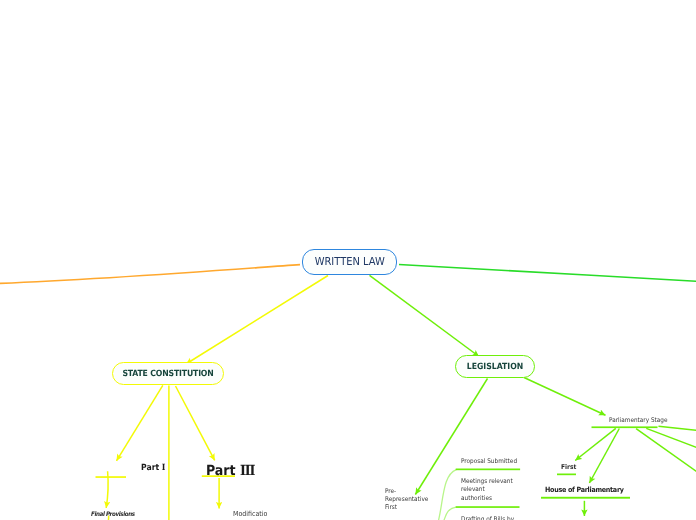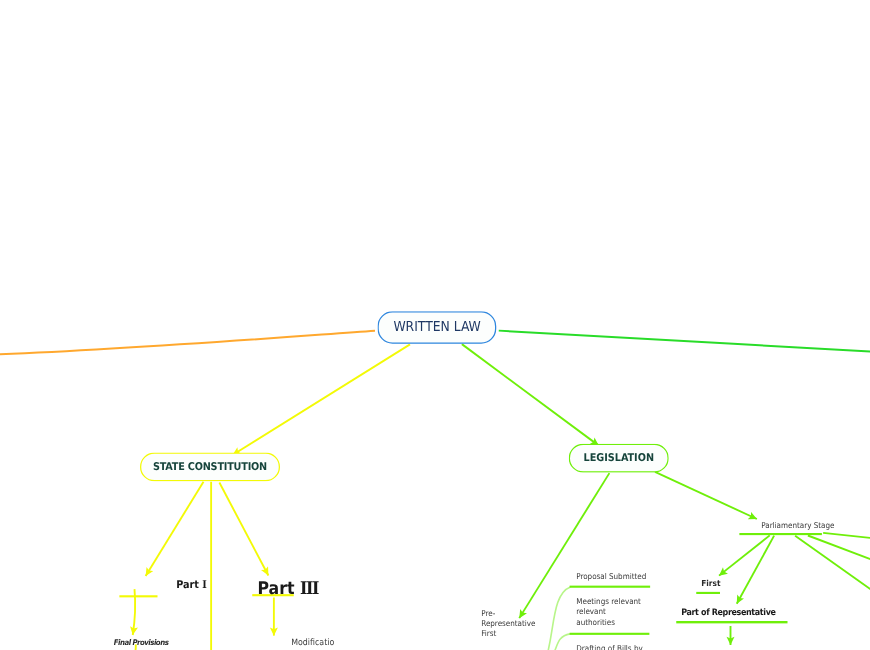--- a/index.html
+++ b/index.html
@@ -98,20 +98,20 @@
   <span>LEGISLATION</span>
 </div>
 
 <div class="txt" id="t-part1"><span>Part </span><span class="rn">I</span></div>
 <div class="txt" id="t-part3"><span>Part </span><span class="rn">III</span></div>
 <div class="txt" id="t-final">Final Provisions</div>
 <div class="txt" id="t-modif">Modificatio</div>
 <div class="txt" id="t-ps">Parliamentary Stage</div>
 <div class="txt" id="t-prop">Proposal Submitted</div>
 <div class="txt" id="t-bill">First</div>
-<div class="txt" id="t-house">Part of Representative</div>
+<div class="txt" id="t-house">House of Parliamentary</div>
 <div class="txt" id="t-draft">Drafting of Bills by</div>
 <div class="txt" id="t-first">First Reading</div>
 
 <div class="txt ml" id="t-pre"><span>Pre-</span><br><span>Representative</span><br><span>First</span></div>
 <div class="txt ml" id="t-meet"><span>Meetings relevant</span><br><span>relevant</span><br><span>authorities</span></div>
 
 </div>
 
 </body></html>

